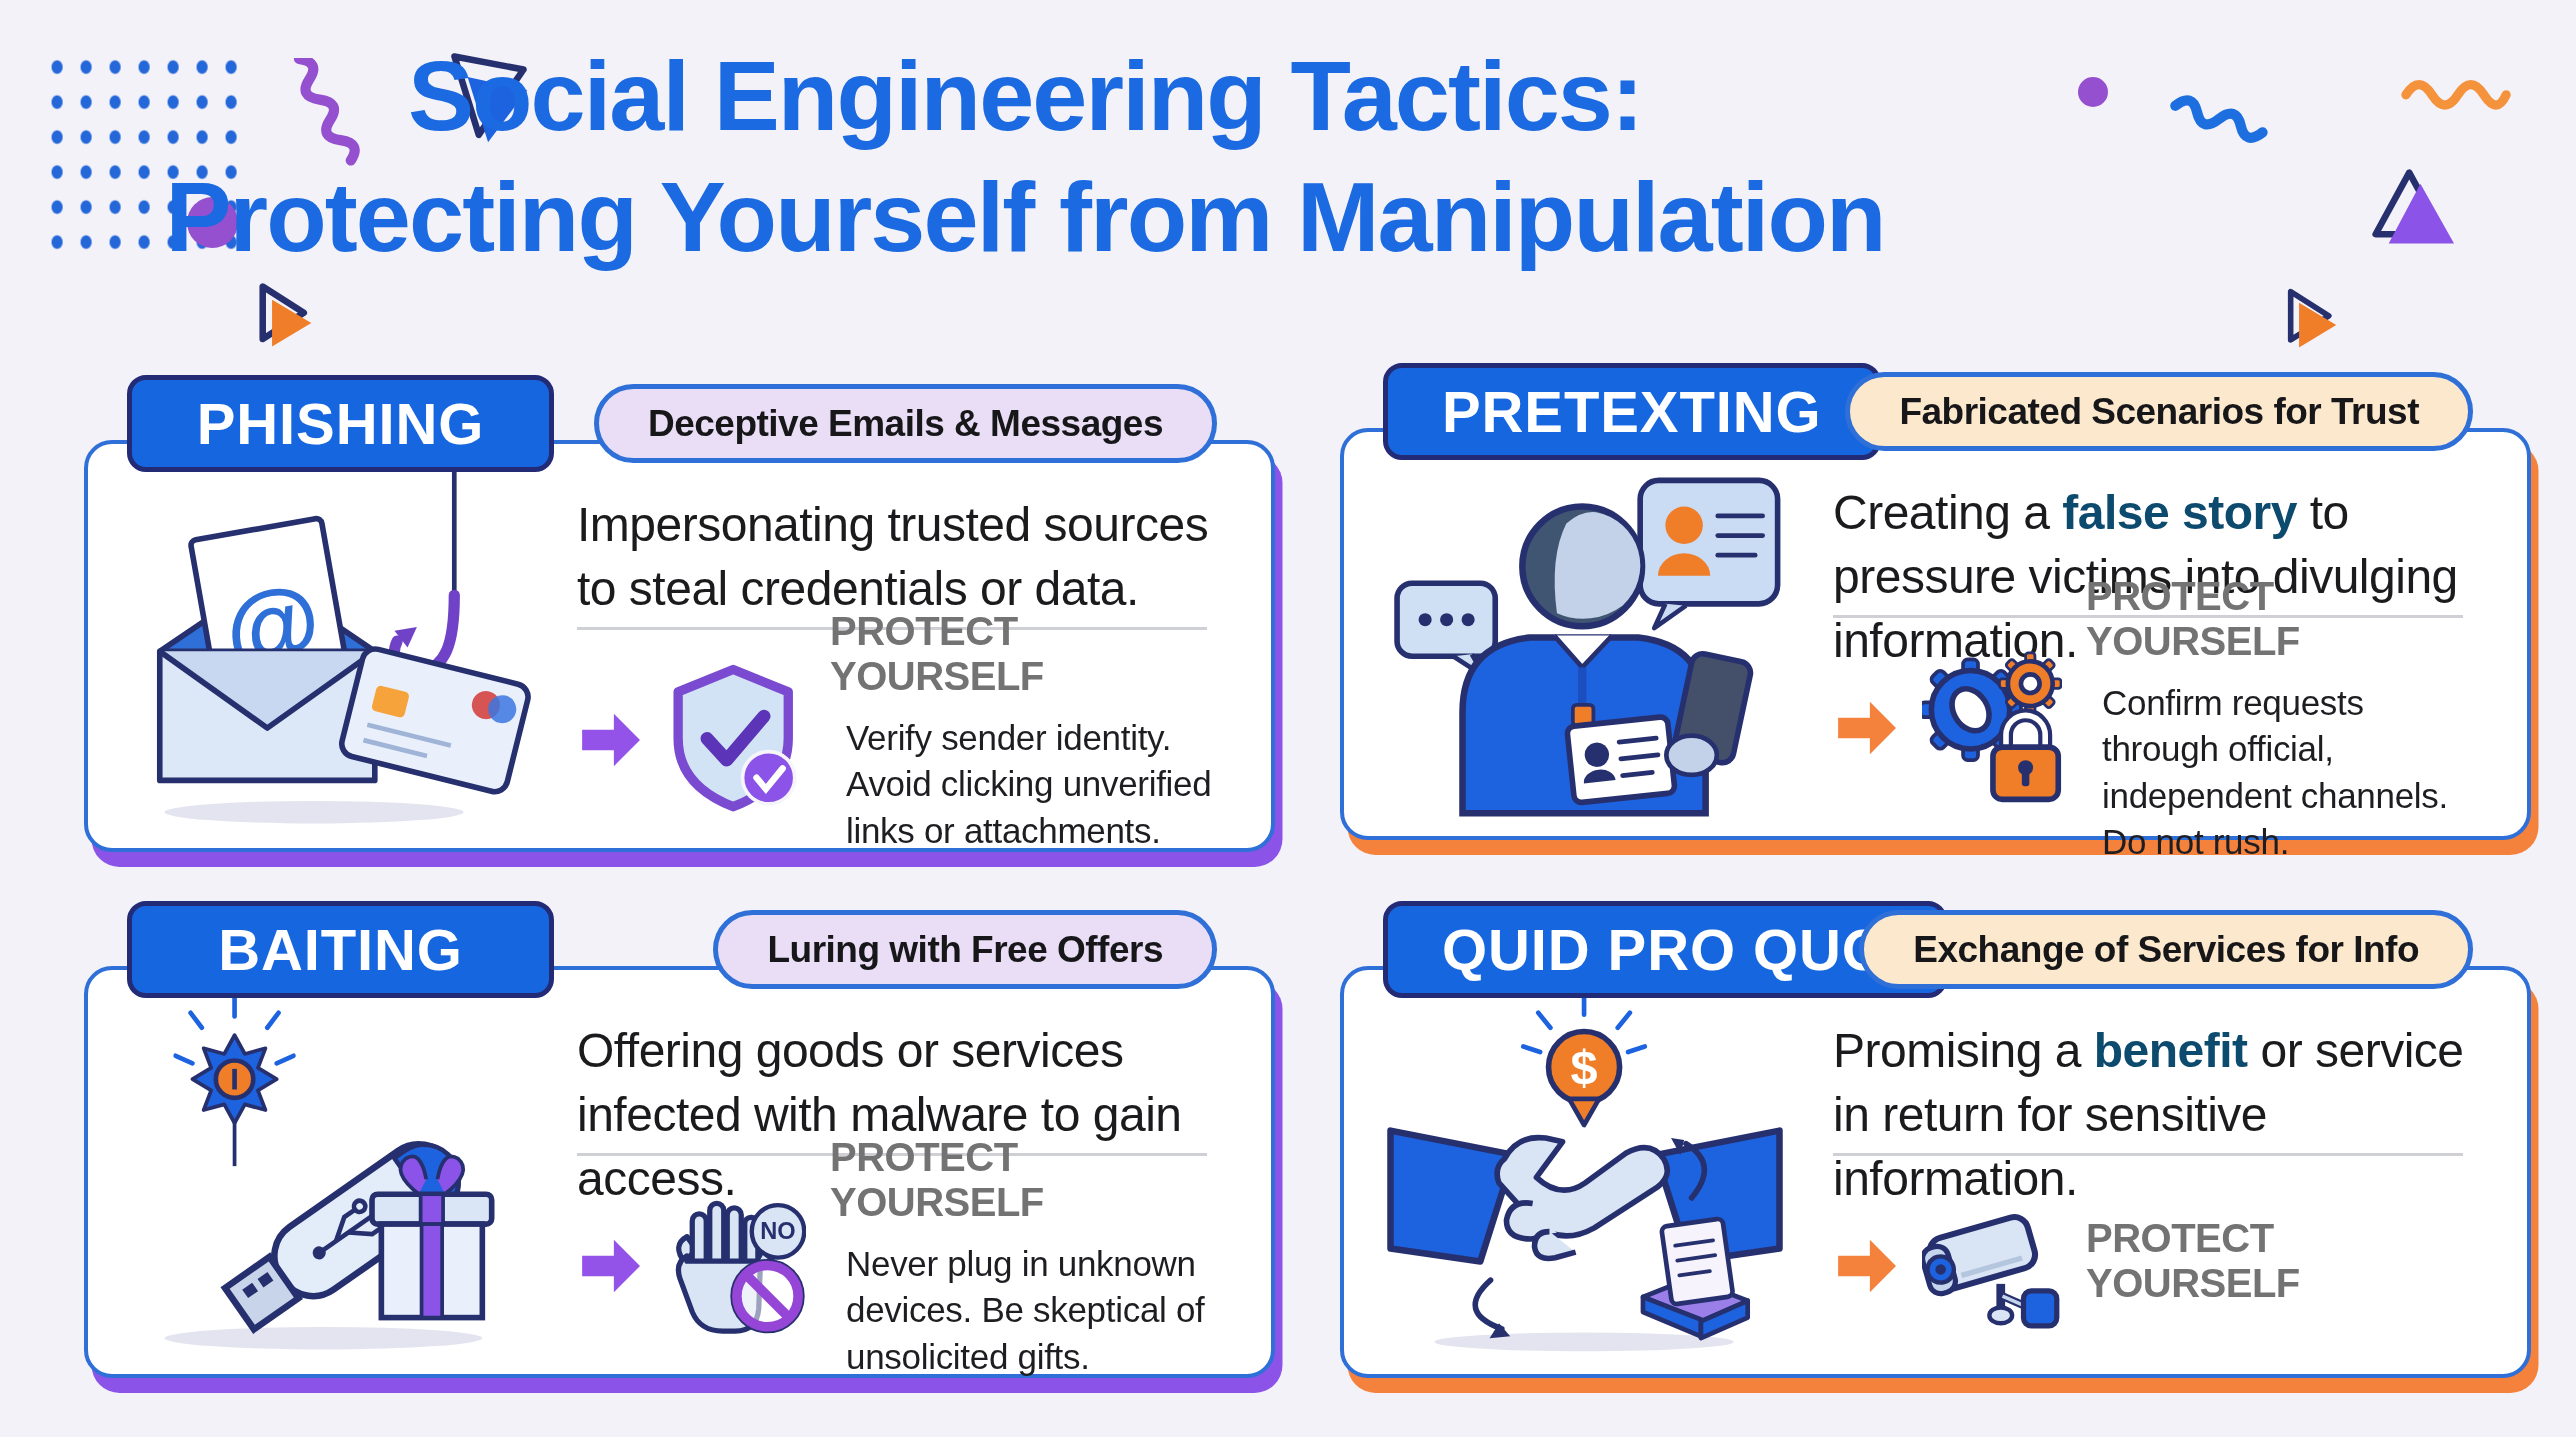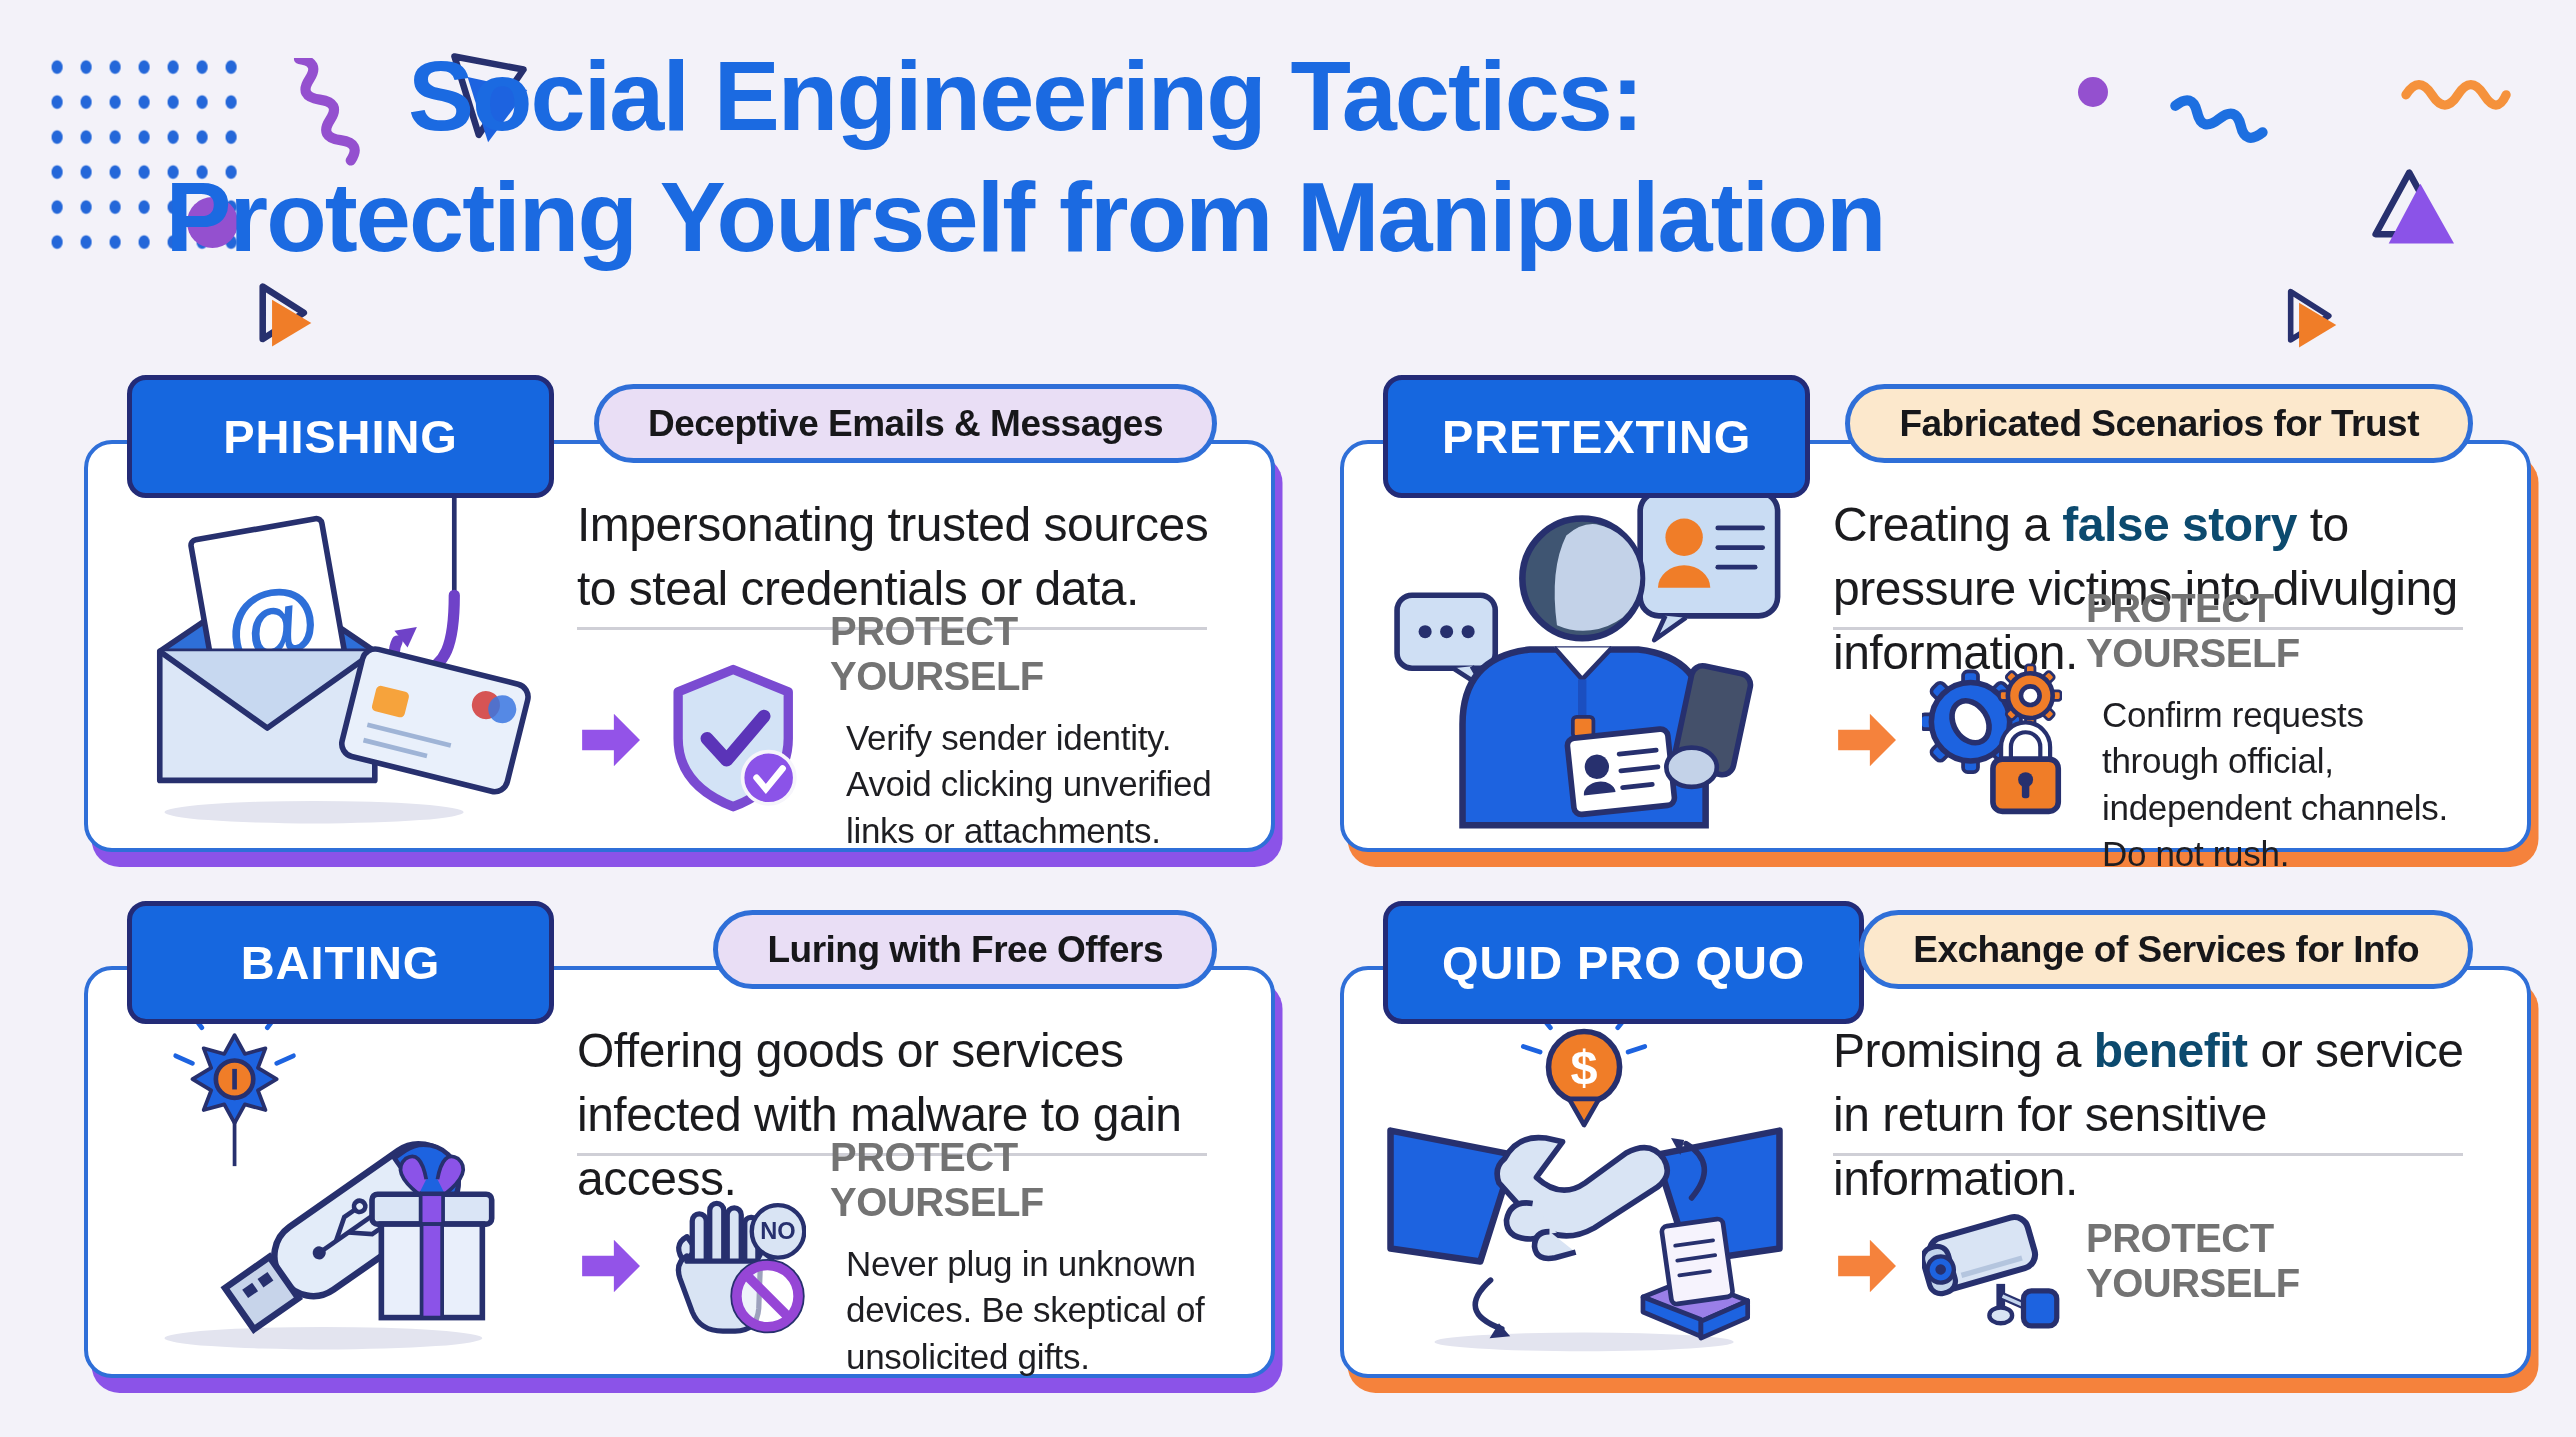--- a/index.html
+++ b/index.html
@@ -17,26 +17,26 @@
     background-image:radial-gradient(#2467d9 5.1px, transparent 6px);
     background-size:29px 35px;background-position:5.6px 5.6px;}
   .circle{border-radius:50%;background:#9450cf;}
   .circle.big{left:187px;top:197px;width:51px;height:51px;}
   .circle.small{left:2078px;top:77px;width:30px;height:30px;}
   
   .card{position:absolute;width:1183px;height:404px;background:#ffffff;
     border:4.7px solid #2f6fd8;border-radius:28px;}
   .card.accent-purple{box-shadow:7.5px 15px 0 0 #8b53e8;}
   .card.accent-orange{box-shadow:7.5px 15px 0 0 #f5823c;}
-  .card1{left:84px;top:440px;}  .card2{left:1340px;top:440px;text-decoration:underline;}
+  .card1{left:84px;top:440px;}  .card2{left:1340px;top:428px;text-decoration:underline;}
   .card3{left:84px;top:966px;} .card4{left:1340px;top:966px;}
   .badge{position:absolute;left:39px;top:-69px;height:79px;min-width:309px;z-index:2;
     background:#1667df;border:5.6px solid #232b77;border-radius:19px;
-    display:flex;align-items:center;justify-content:center;padding:17px 54px;
-    color:#ffffff;font-weight:700;font-size:47px;letter-spacing:0.9px;}
+    display:flex;align-items:center;justify-content:center;padding:4px 54px;
+    color:#ffffff;font-weight:700;font-size:58px;letter-spacing:0.9px;}
   .pill{position:absolute;right:54px;top:-60px;height:69px;z-index:2;
     border:5.6px solid #2f6fd8;border-radius:41px;
     display:flex;align-items:center;justify-content:center;padding:0 49px;
     color:#17171a;font-weight:700;font-size:37px;letter-spacing:-0.5px;}
   .pill-lavender{background:#e9def5;}
   .pill-cream{background:#fce8cc;}
   .illus{position:absolute;left:39px;top:11.2px;width:404px;height:374px;}
   .desc{position:absolute;left:489px;top:49px;width:661px;
     font-size:48px;font-weight:500;color:#1b1b1e;line-height:1.33;letter-spacing:-0.5px;}
   .desc .hl{color:#0c4a6e;font-weight:700;}

